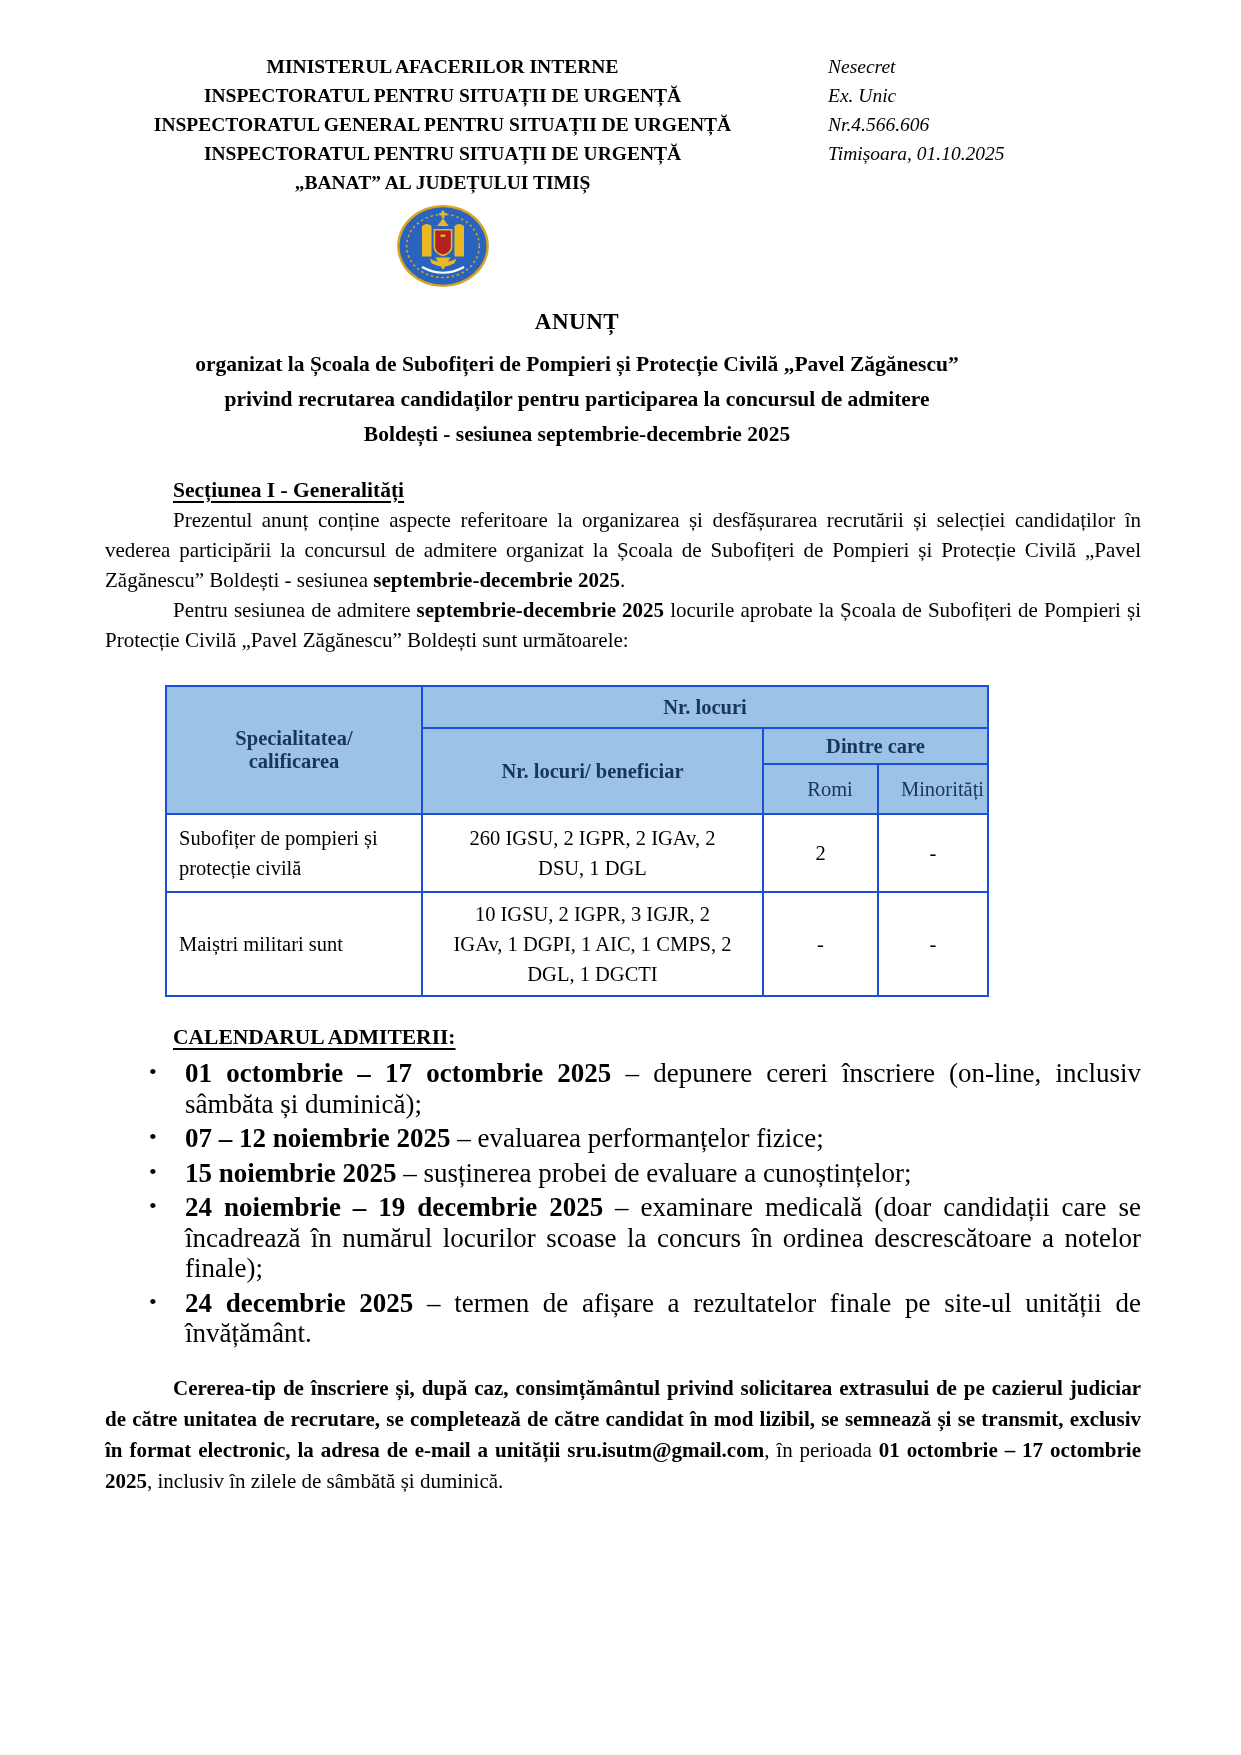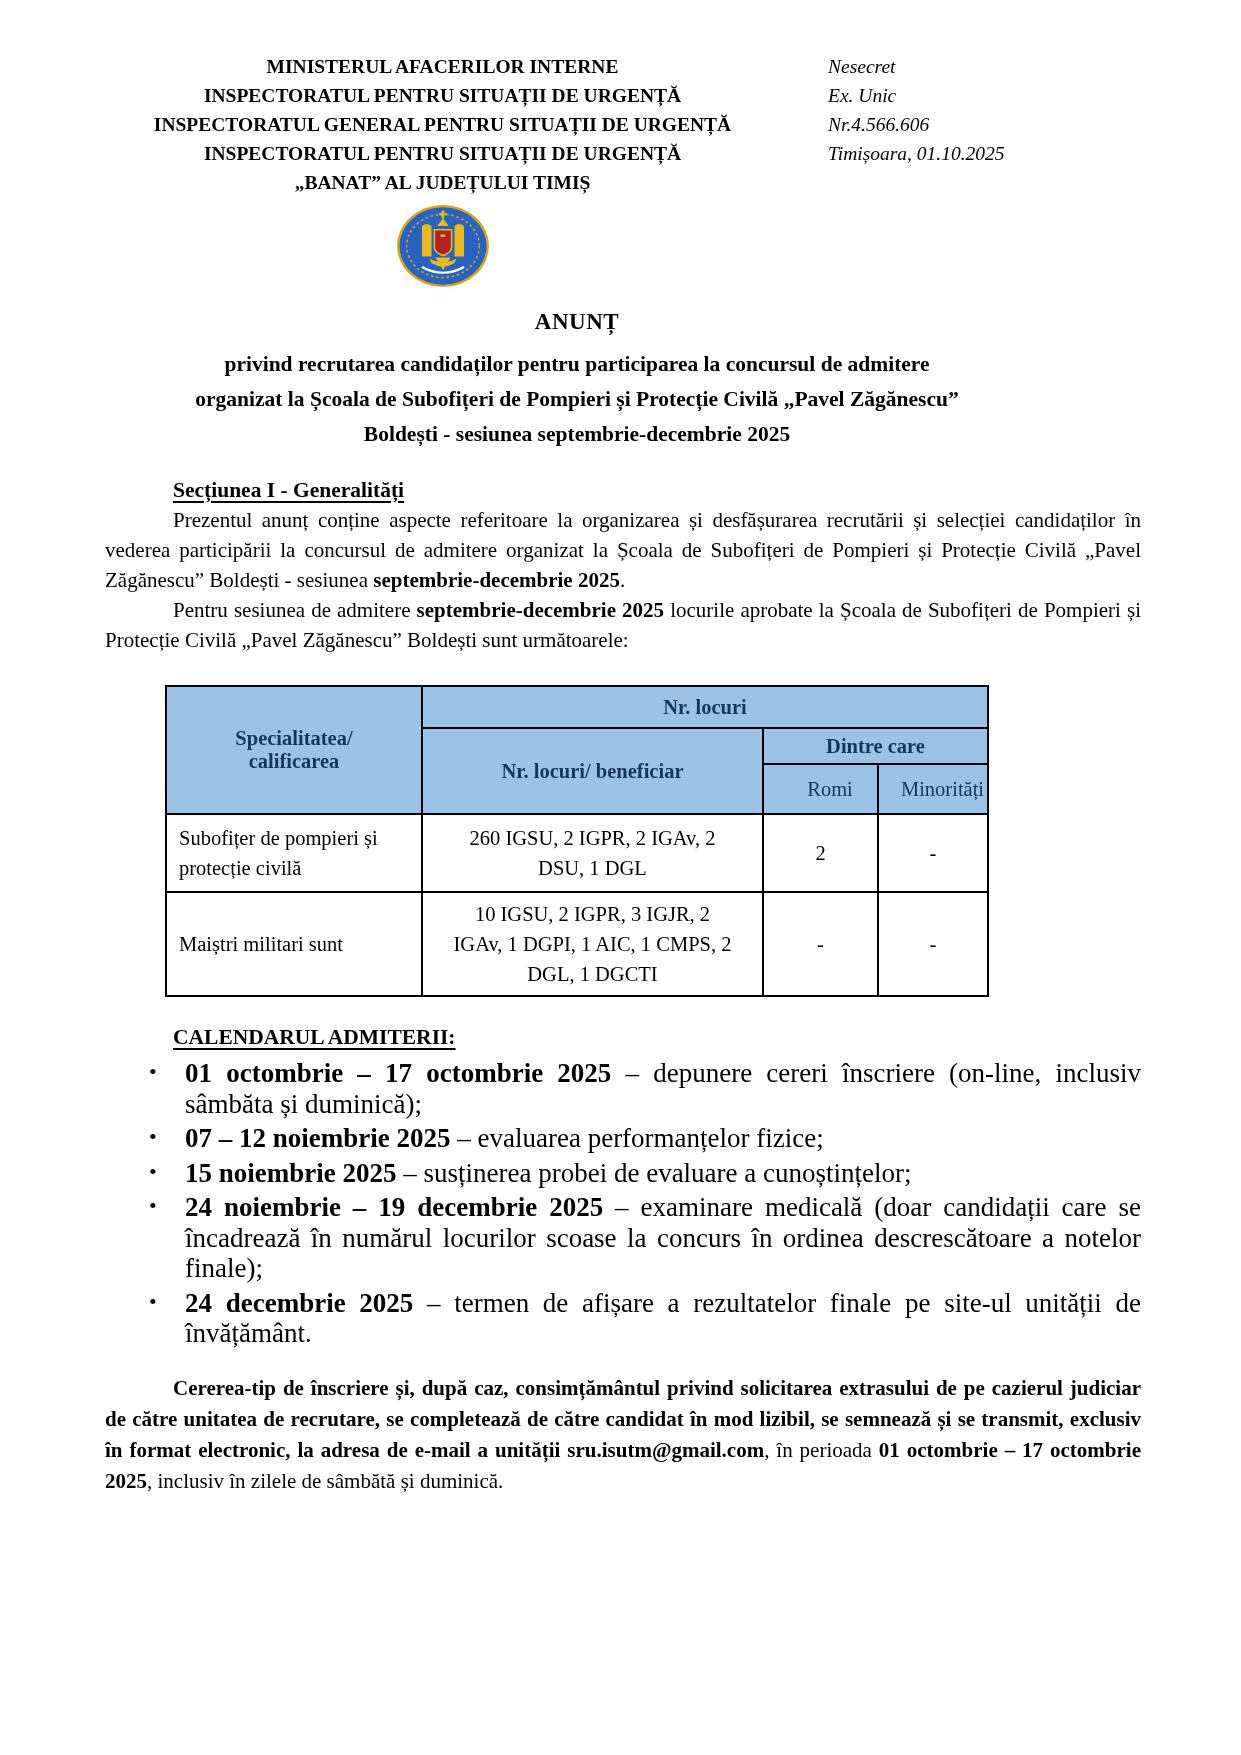--- a/index.html
+++ b/index.html
@@ -28,21 +28,21 @@
 
   
   .section-heading { margin-top:26px; margin-left:68px; font-size:21.5px; font-weight:bold; text-decoration:underline; text-underline-offset:4px; }
   .para { font-size:21px; line-height:30px; text-align:justify; text-indent:68px; }
   .para.first { margin-top:2px; }
   .b { font-weight:bold; }
 
   
   .table-wrap { margin:30px 0 0 60px; }
   table.seats { border-collapse:collapse; width:822px; table-layout:fixed; }
-  table.seats td { border:2px solid #000000; font-size:20.5px; vertical-align:middle; }
+  table.seats td { border:2px solid #1d4ed8; font-size:20.5px; vertical-align:middle; }
   td.hd { background:#9CC2E5; color:#17365D; text-align:center; }
   td.hd.bold { font-weight:bold; }
   td.cell-spec { text-align:left; padding:8px 12px; line-height:30px;border-radius:31px; }
   td.cell-benef { text-align:center; padding:6px 25px; line-height:30px; }
   td.cell-num { text-align:center; }
   tr.hrow1 td { height:42px; }
   tr.hrow2 td { height:36px; }
   tr.hrow3 td { height:50px;padding-left:19px; }
   tr.brow1 td { height:76px; }
   tr.brow2 td { height:100px; }
@@ -96,22 +96,22 @@
       <path d="M42 57 L58 57 L50 70 Z" fill="#E8B923"></path>
       <path d="M36 58 Q50 66 64 58 L62 63 Q50 70 38 63 Z" fill="#E8B923"></path>
 
       <path d="M28 67 Q50 79 72 67" fill="none" stroke="#ffffff" stroke-width="2.2"></path>
     </svg>
   </div>
 
   <div class="title-block">
     <div class="doc-title">ANUNȚ</div>
     <div class="subtitle-block">
+      <div class="subtitle-line">organizat la Școala de Subofițeri de Pompieri și Protecție Civilă „Pavel Zăgănescu”</div>
       <div class="subtitle-line">privind recrutarea candidaților pentru participarea la concursul de admitere</div>
-      <div class="subtitle-line">organizat la Școala de Subofițeri de Pompieri și Protecție Civilă „Pavel Zăgănescu”</div>
       <div class="subtitle-line">Boldești - sesiunea septembrie-decembrie 2025</div>
     </div>
   </div>
 
   <div class="section-heading">Secțiunea I - Generalități</div>
 
   <p class="para first"><span>Prezentul anunț conține aspecte referitoare la organizarea și desfășurarea recrutării și selecției candidaților în vederea participării la concursul de admitere organizat la Școala de Subofițeri de Pompieri și Protecție Civilă „Pavel Zăgănescu” Boldești - sesiunea </span><span class="b">septembrie-decembrie 2025</span><span>.</span></p>
 
   <p class="para"><span>Pentru sesiunea de admitere </span><span class="b">septembrie-decembrie 2025</span><span> locurile aprobate la Școala de Subofițeri de Pompieri și Protecție Civilă „Pavel Zăgănescu” Boldești sunt următoarele:</span></p>
 

